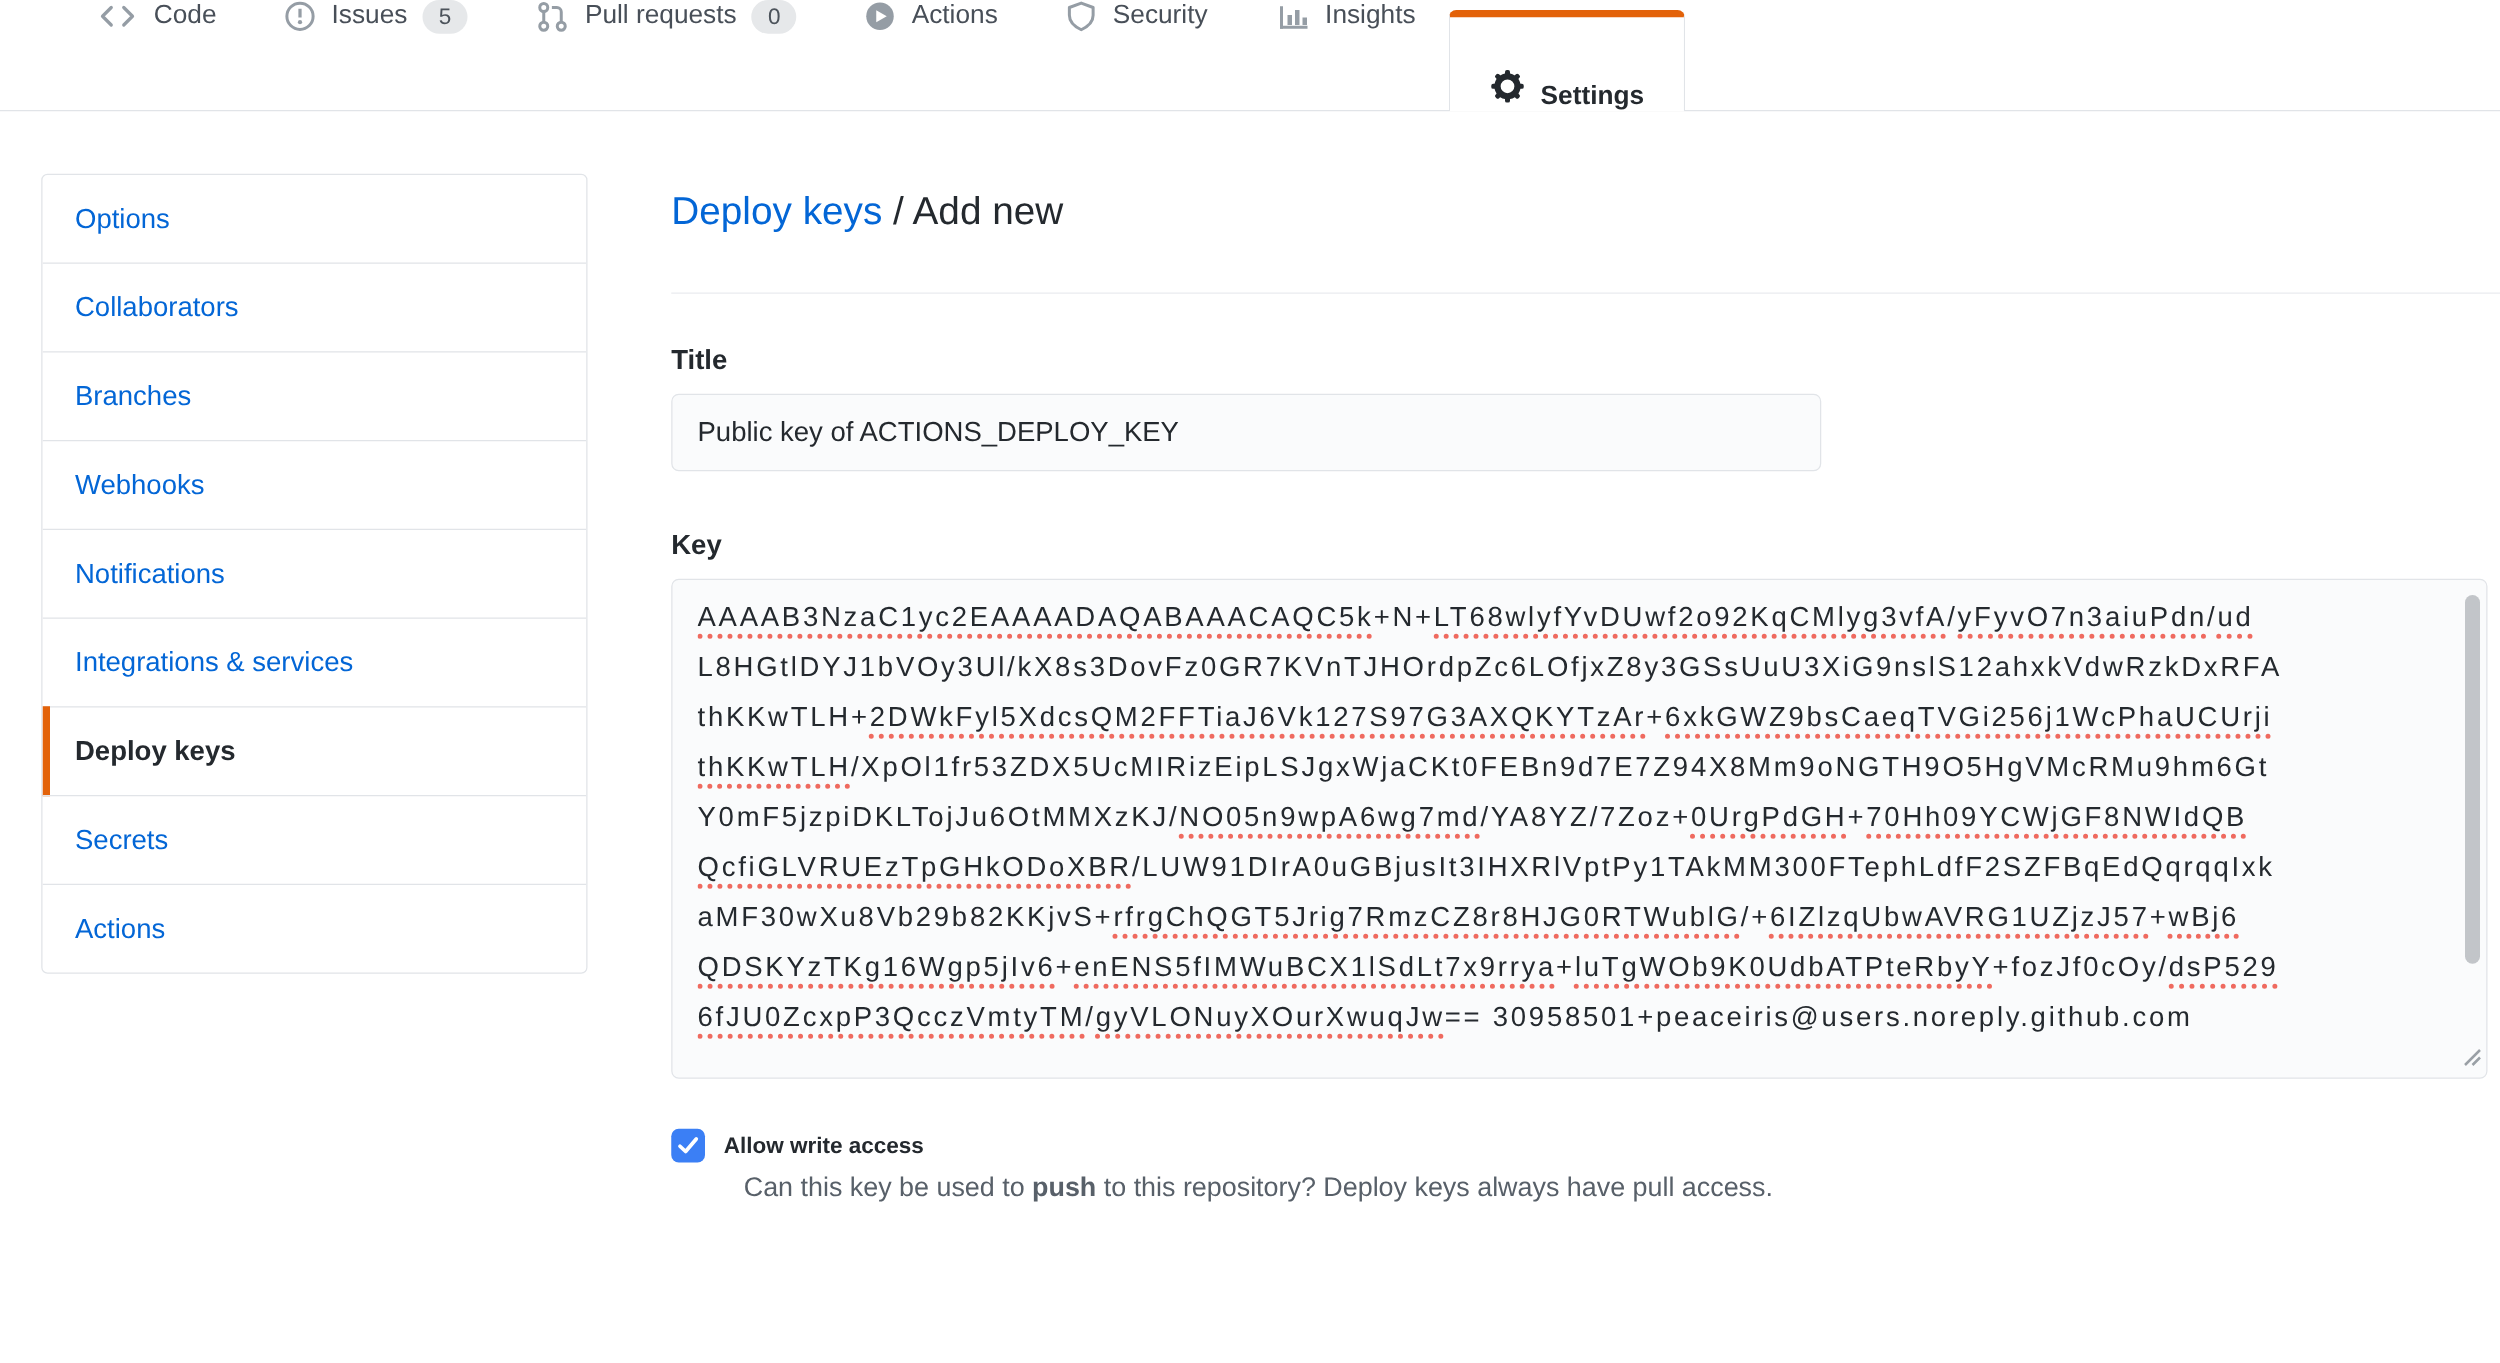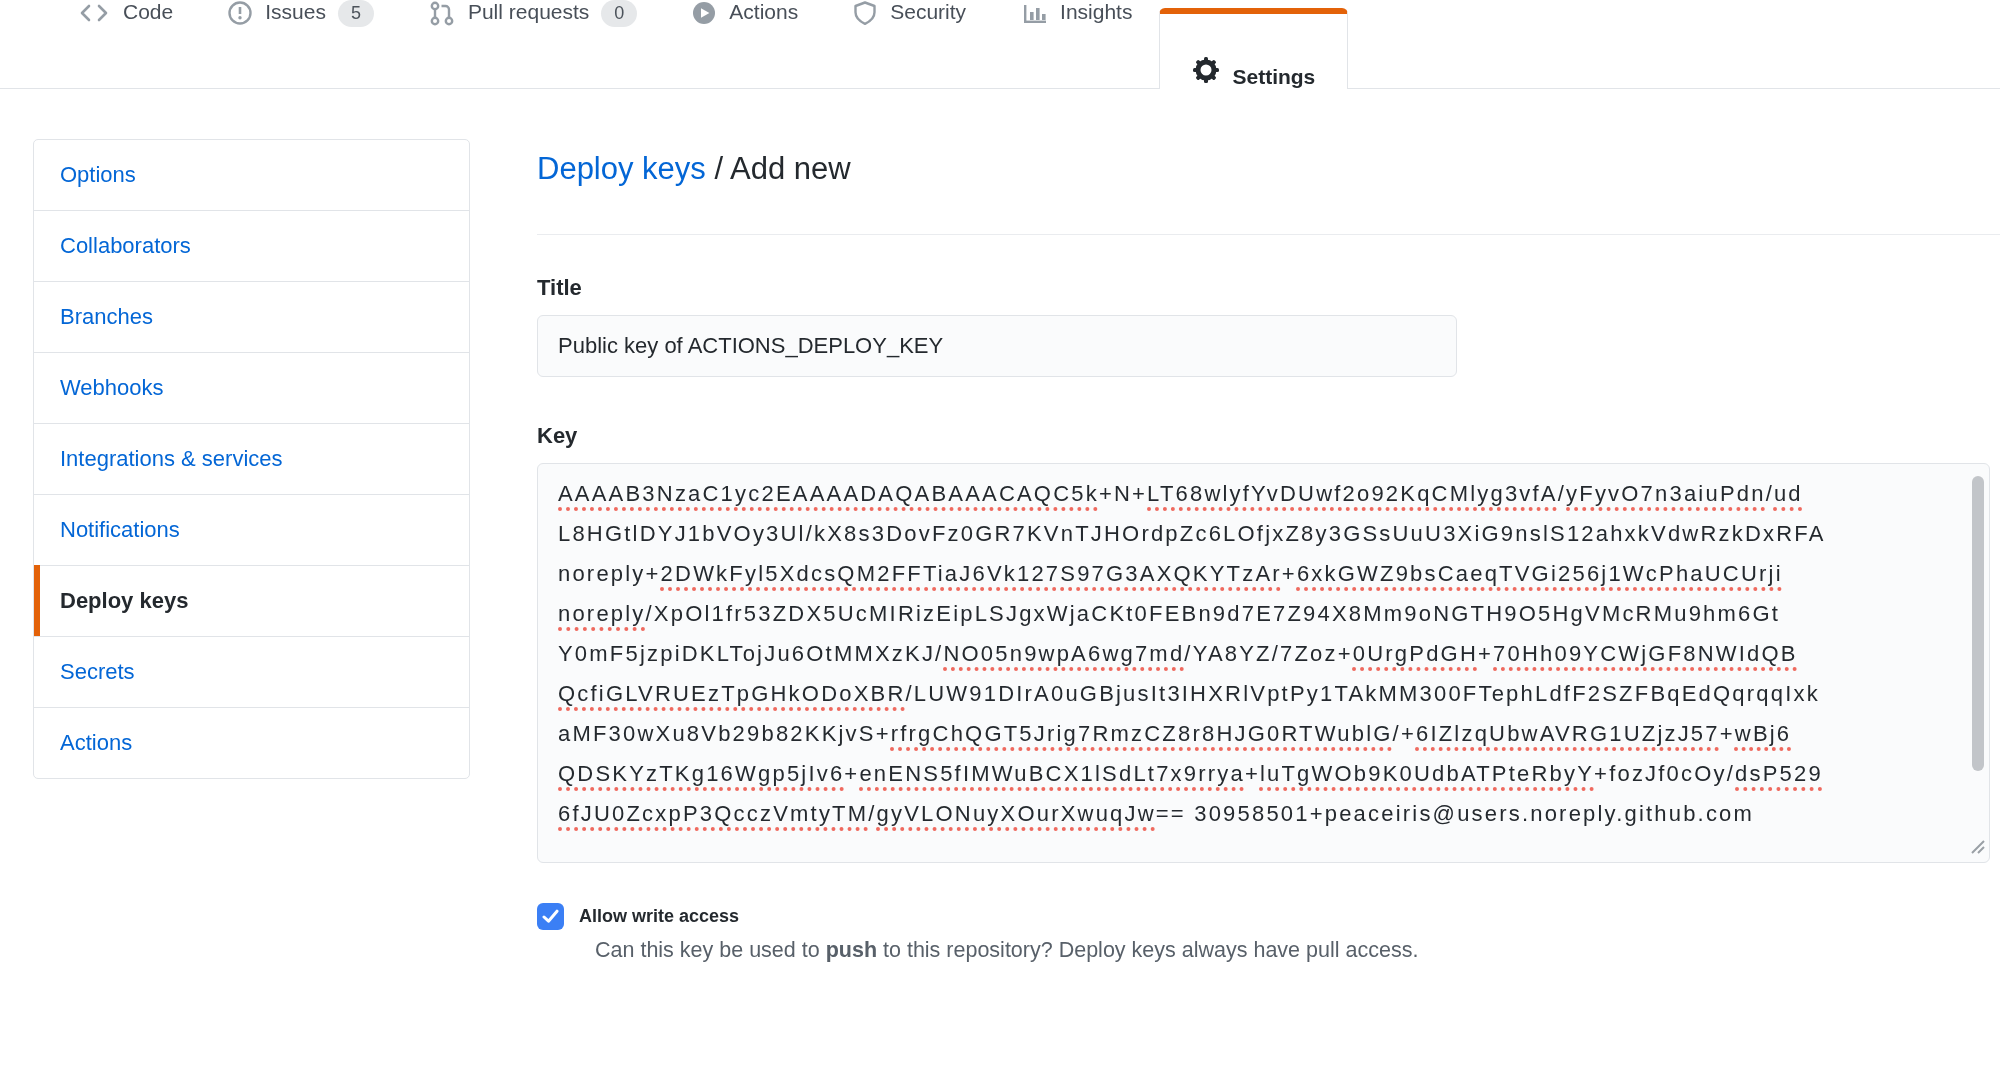--- a/index.html
+++ b/index.html
@@ -160,41 +160,41 @@
     </span>
     <span>Settings</span>
   </div>
 </div>
 
 <nav class="sidebar">
   <a class="side-item">Options</a>
   <a class="side-item">Collaborators</a>
   <a class="side-item">Branches</a>
   <a class="side-item">Webhooks</a>
+  <a class="side-item">Notifications</a>
   <a class="side-item">Integrations &amp; services</a>
-  <a class="side-item">Notifications</a>
   <a class="side-item active">Deploy keys</a>
   <a class="side-item">Secrets</a>
   <a class="side-item">Actions</a>
 </nav>
 
 <div class="main">
 
   <h2 class="page-head"><a>Deploy keys</a><span> / </span><span>Add new</span></h2>
 
   <div class="field-label">Title</div>
   <input class="title-input" type="text" value="Public key of ACTIONS_DEPLOY_KEY" style="">
 
   <div class="field-label key-lbl">Key</div>
   <div class="key-box">
     <div id="key-text">
         <div class="key-line"><span class="sq">AAAAB3NzaC1yc2EAAAADAQABAAACAQC5k</span><span>+N+</span><span class="sq">LT68wlyfYvDUwf2o92KqCMlyg3vfA</span><span>/</span><span class="sq">yFyvO7n3aiuPdn</span><span>/</span><span class="sq">ud</span></div>
         <div class="key-line"><span>L8HGtlDYJ1bVOy3Ul/kX8s3DovFz0GR7KVnTJHOrdpZc6LOfjxZ8y3GSsUuU3XiG9nslS12ahxkVdwRzkDxRFA</span></div>
-        <div class="key-line"><span>noreply+</span><span class="sq">2DWkFyl5XdcsQM2FFTiaJ6Vk127S97G3AXQKYTzAr</span><span>+</span><span class="sq">6xkGWZ9bsCaeqTVGi256j1WcPhaUCUrji</span></div>
-        <div class="key-line"><span class="sq">noreply</span><span>/XpOl1fr53ZDX5UcMIRizEipLSJgxWjaCKt0FEBn9d7E7Z94X8Mm9oNGTH9O5HgVMcRMu9hm6Gt</span></div>
+        <div class="key-line"><span>thKKwTLH+</span><span class="sq">2DWkFyl5XdcsQM2FFTiaJ6Vk127S97G3AXQKYTzAr</span><span>+</span><span class="sq">6xkGWZ9bsCaeqTVGi256j1WcPhaUCUrji</span></div>
+        <div class="key-line"><span class="sq">thKKwTLH</span><span>/XpOl1fr53ZDX5UcMIRizEipLSJgxWjaCKt0FEBn9d7E7Z94X8Mm9oNGTH9O5HgVMcRMu9hm6Gt</span></div>
         <div class="key-line"><span>Y0mF5jzpiDKLTojJu6OtMMXzKJ/</span><span class="sq">NO05n9wpA6wg7md</span><span>/YA8YZ/7Zoz+</span><span class="sq">0UrgPdGH</span><span>+</span><span class="sq">70Hh09YCWjGF8NWIdQB</span></div>
         <div class="key-line"><span class="sq">QcfiGLVRUEzTpGHkODoXBR</span><span>/LUW91DIrA0uGBjusIt3IHXRlVptPy1TAkMM300FTephLdfF2SZFBqEdQqrqqIxk</span></div>
         <div class="key-line"><span>aMF30wXu8Vb29b82KKjvS+</span><span class="sq">rfrgChQGT5Jrig7RmzCZ8r8HJG0RTWublG</span><span>/+</span><span class="sq">6IZlzqUbwAVRG1UZjzJ57</span><span>+</span><span class="sq">wBj6</span></div>
         <div class="key-line"><span class="sq">QDSKYzTKg16Wgp5jIv6</span><span>+</span><span class="sq">enENS5fIMWuBCX1lSdLt7x9rrya</span><span>+</span><span class="sq">luTgWOb9K0UdbATPteRbyY</span><span>+</span><span>fozJf0cOy/</span><span class="sq">dsP529</span></div>
         <div class="key-line"><span class="sq">6fJU0ZcxpP3QcczVmtyTM</span><span>/</span><span class="sq">gyVLONuyXOurXwuqJw</span><span>== 30958501+peaceiris@users.noreply.github.com</span></div>
       </div>
     <div class="v-scroll"></div>
     <span class="resize-grip">
       <svg width="20" height="20" viewBox="0 0 20 20">
           <path d="M17 5 L5 17 M17 11 L11 17" stroke="#9aa0a6" stroke-width="2" fill="none"></path>

